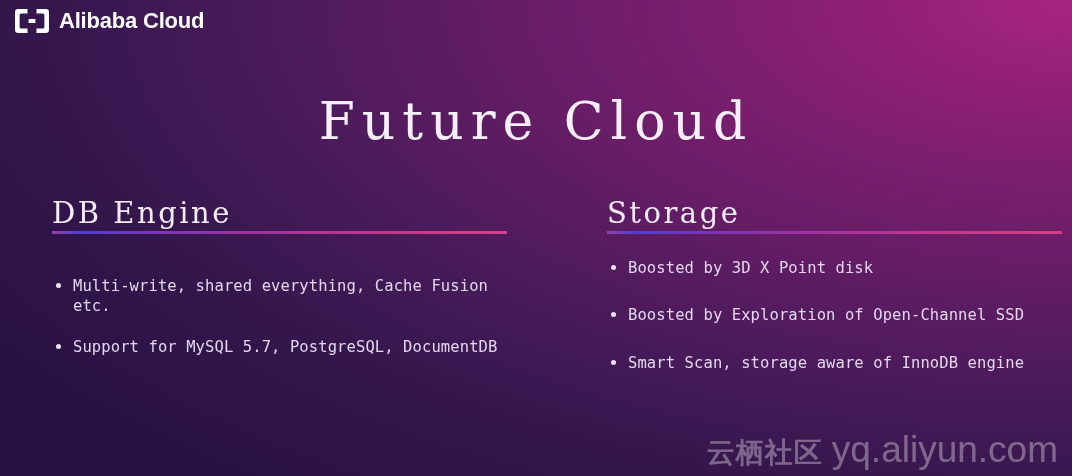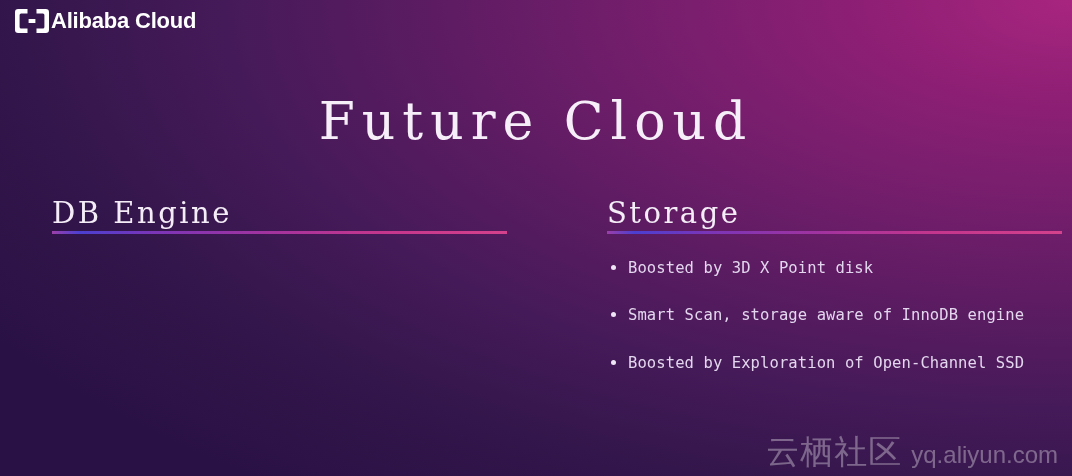--- a/index.html
+++ b/index.html
@@ -30,21 +30,21 @@
     overflow: hidden;
   }
 
   
   .brand {
     position: absolute;
     left: 14px;
     top: 8px;
     display: flex;
     align-items: center;
-    gap: 1px;
+    gap: 9px;
   }
   .brand-mark {
     width: 36px;
     height: 26px;
     display: block;
   }
   .brand-name {
     color: #ffffff;
     font-family: "Liberation Sans", sans-serif;
     font-size: 22px;
@@ -134,29 +134,29 @@
     bottom: 8px;
     display: flex;
     align-items: baseline;
     gap: 9px;
     opacity: 0.34;
     white-space: nowrap;
   }
   .watermark-cn {
     color: #ffffff;
     font-family: "DejaVu Sans", sans-serif;
-    font-size: 33px;
-    font-weight: normal;
+    font-size: 28px;
+    font-weight: bold;
     letter-spacing: 1px;
     line-height: 1;
   }
   .watermark-url {
     color: #ffffff;
     font-family: "Liberation Sans", sans-serif;
-    font-size: 24px;
+    font-size: 37px;
     font-weight: normal;
     letter-spacing: 0px;
     line-height: 1;
   }
 </style>
 </head>
 <body>
 
 <div class="slide">
 
@@ -167,29 +167,33 @@
       <rect x="14.6" y="11" width="6.8" height="4" fill="#ffffff"></rect>
     </svg>
     <span class="brand-name">Alibaba Cloud</span>
   </div>
 
   <h1 class="slide-title">Future Cloud</h1>
 
   <div class="col col-left">
     <h2 class="col-heading">DB Engine</h2>
     <div class="col-rule"></div>
+    <ul class="bullets">
+      <li class="bullet">Multi-write, shared everything, Cache Fusion etc.</li>
+      <li class="bullet">Support for MySQL 5.7, PostgreSQL, DocumentDB</li>
+    </ul>
   </div>
 
   <div class="col col-right">
     <h2 class="col-heading">Storage</h2>
     <div class="col-rule"></div>
     <ul class="bullets">
       <li class="bullet">Boosted by 3D X Point disk</li>
+      <li class="bullet">Boosted by Exploration of Open-Channel SSD</li>
       <li class="bullet">Smart Scan, storage aware of InnoDB engine</li>
-      <li class="bullet">Boosted by Exploration of Open-Channel SSD</li>
     </ul>
   </div>
 
   <div class="watermark">
     <span class="watermark-cn">云栖社区</span>
     <span class="watermark-url">yq.aliyun.com</span>
   </div>
 
 </div>
 

